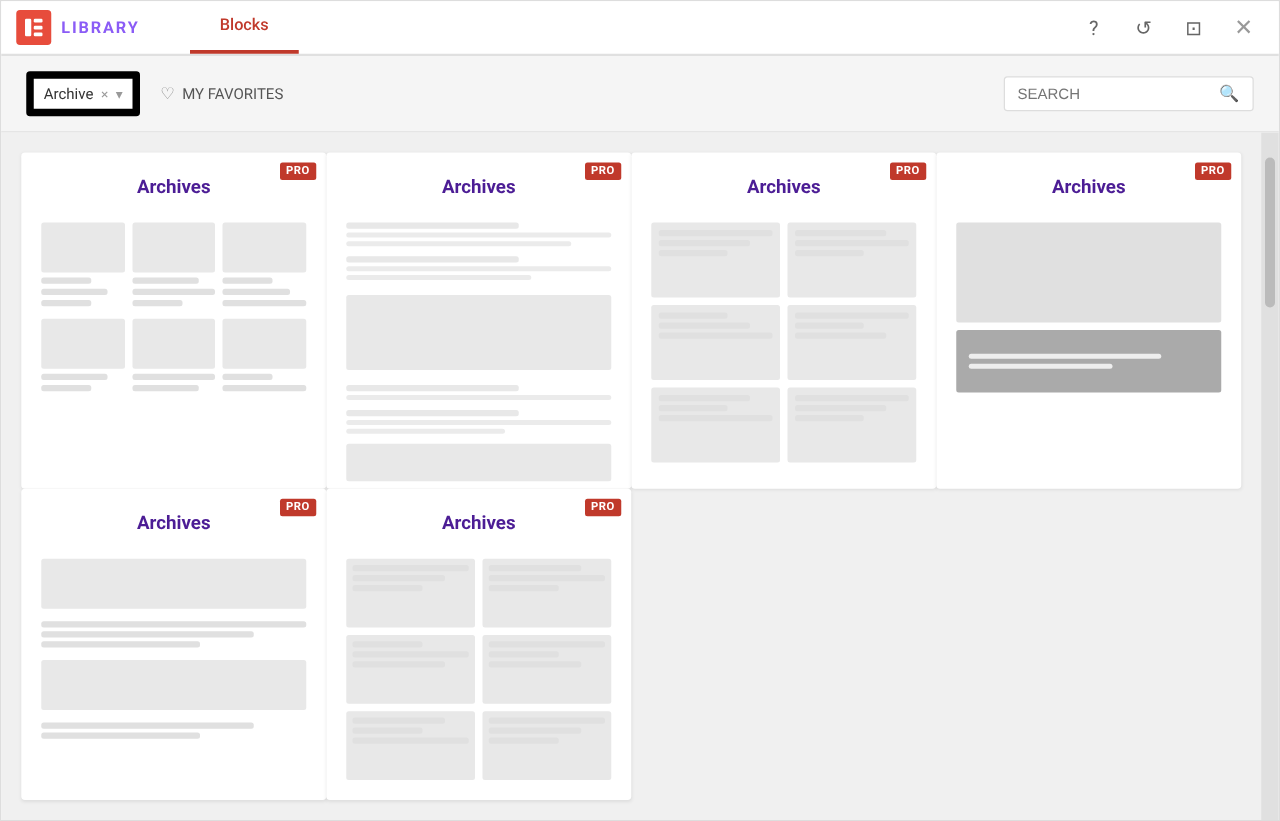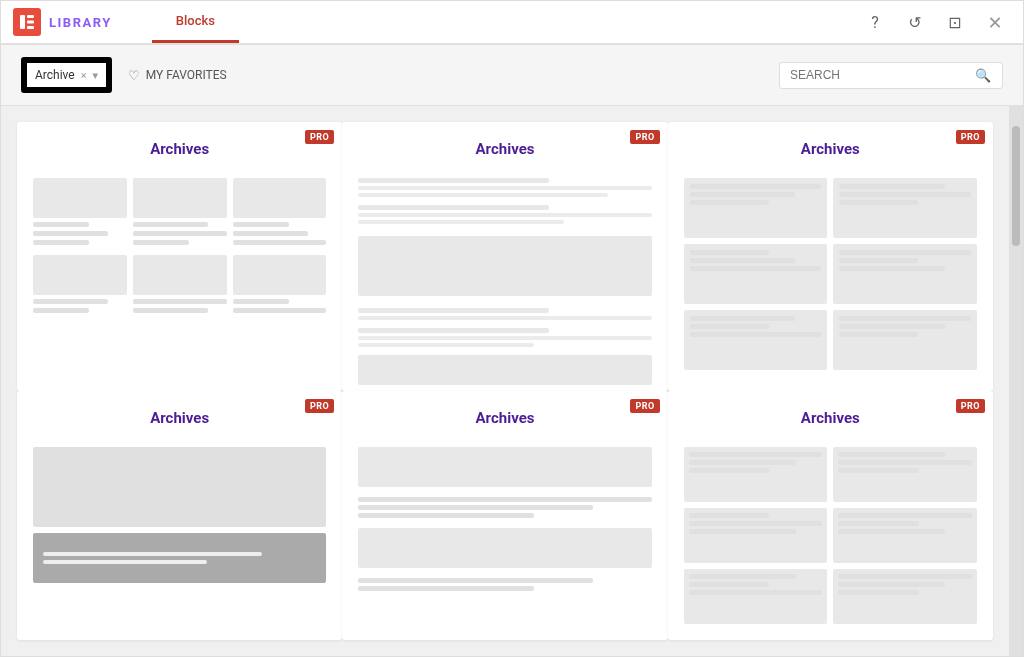--- a/index.html
+++ b/index.html
@@ -160,21 +160,21 @@
 
     .search-area {
       margin-left: auto;
       display: flex;
       align-items: center;
       background: #fff;
       border: 1px solid #ddd;
       border-radius: 3px;
       padding: 5px 10px;
       gap: 8px;
-      width: 224px;
+      width: 200px;
     }
 
     .search-area input {
       border: none;
       outline: none;
       font-size: 12px;
       color: #666;
       background: transparent;
       width: 100%;
     }
@@ -190,21 +190,21 @@
       flex: 1;
       overflow: hidden;
       background: #f0f0f0;
     }
 
     .cards-area {
       flex: 1;
       overflow-y: auto;
       padding: 16px;
       display: grid;
-      grid-template-columns: repeat(3, 1fr);
+      grid-template-columns: repeat(4, 1fr);
       grid-template-rows: auto auto;
       gap: 0;
       align-content: start;
     }
 
     
     .scrollbar-track {
       width: 14px;
       background: #e0e0e0;
       flex-shrink: 0;

